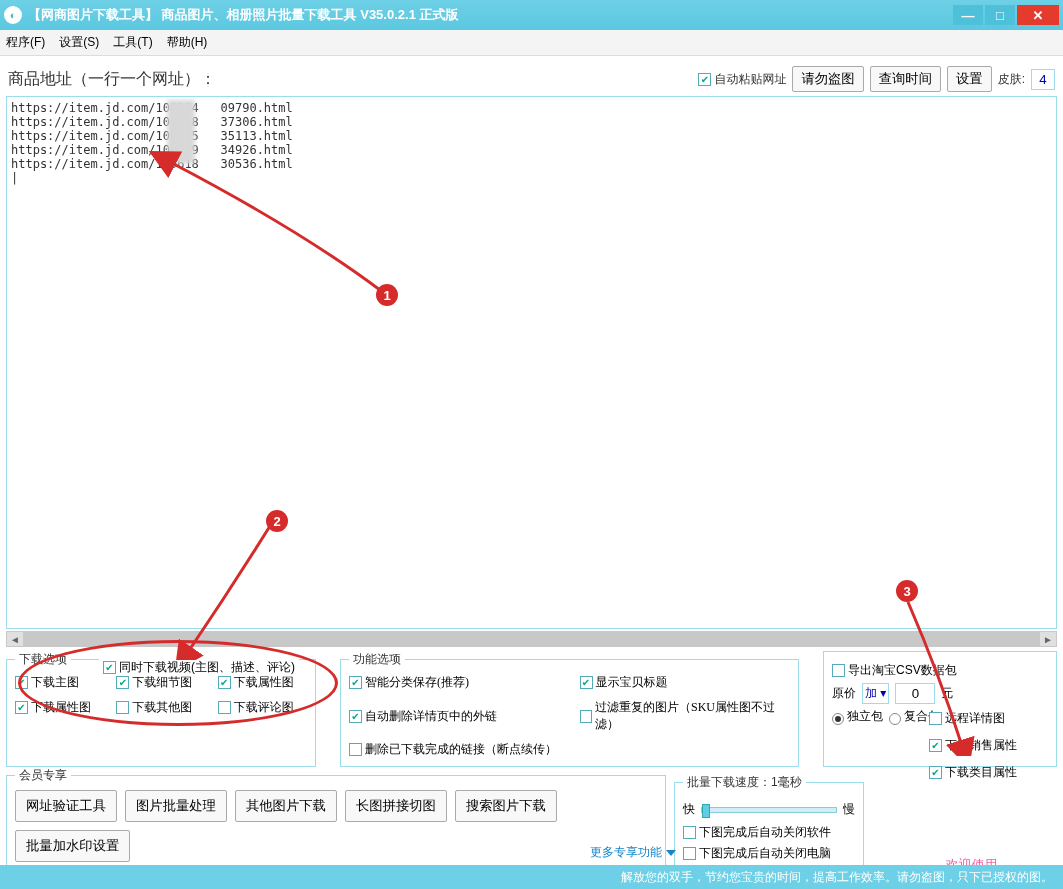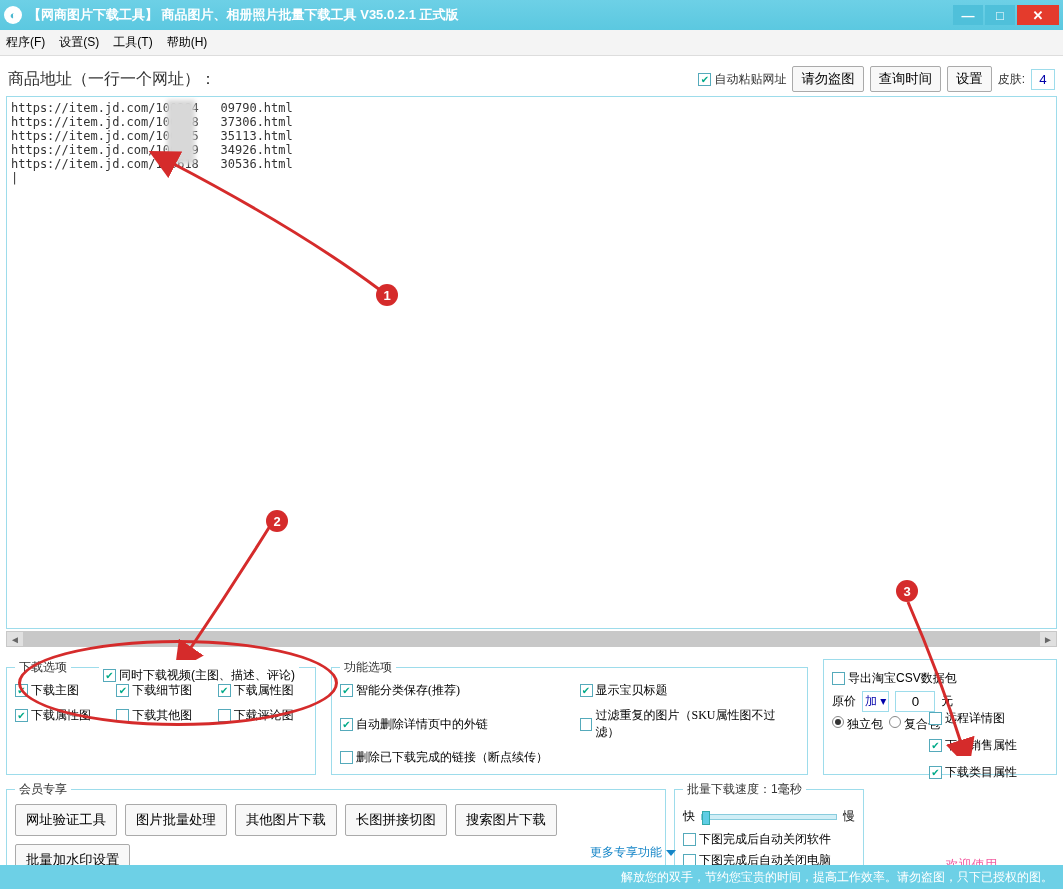--- a/index.html
+++ b/index.html
@@ -13,44 +13,44 @@
 .menubar { background: #f4f4f4; height: 26px; display: flex; align-items: center; padding: 0 6px; gap: 14px; border-bottom: 1px solid #ddd; }
 .menubar span { cursor: pointer; }
 .main { padding: 6px; position: relative; }
 .section-title { font-size: 16px; color: #333; display: flex; align-items: center; padding: 4px 2px; }
 .section-title .label { flex: 1; }
 .toolbar-right { display: flex; align-items: center; gap: 6px; font-size: 12px; }
 .btn { border: 1px solid #aaa; background: #f8f8f8; padding: 3px 8px; cursor: pointer; border-radius: 2px; }
 .checkbox { display: inline-flex; align-items: center; gap: 3px; cursor: pointer; }
 .checkbox .box { width: 13px; height: 13px; border: 1px solid #5ab; display: inline-flex; align-items: center; justify-content: center; font-size: 10px; color: #0a8; background: #fff; }
 .checkbox.unchecked .box { color: transparent; }
-.radio { display: inline-flex; align-items: flex-start; gap: 3px; cursor: pointer; }
+.radio { display: inline-flex; align-items: flex-end; gap: 3px; cursor: pointer; }
 .radio .dot { width: 12px; height: 12px; border: 1px solid #888; border-radius: 50%; display: inline-flex; align-items: center; justify-content: center; }
 .radio.checked .dot::after { content: ""; width: 6px; height: 6px; background: #333; border-radius: 50%; }
 .skin-input { width: 24px; border: 1px solid #9ddceb; color: #00a; text-align: center; padding: 2px; }
 .url-area { border: 1px solid #9ddceb; height: 533px; padding: 4px; font-family: Consolas, monospace; font-size: 12px; color: #333; white-space: pre; overflow: auto; position: relative; }
 .url-area .blur { position: absolute; left: 160px; top: 3px; width: 28px; height: 64px; background: #d8d8d8; filter: blur(2px); }
 .scroll-h { height: 16px; background: #e8e8e8; border: 1px solid #c8c8c8; display: flex; align-items: center; margin-top: 2px; }
 .scroll-h .arrow { width: 16px; height: 14px; background: #e0e0e0; display: flex; align-items: center; justify-content: center; font-size: 10px; color: #666; cursor: pointer; }
 .scroll-h .track { flex: 1; height: 14px; background: #e0e0e0; position: relative; }
 .scroll-h .thumb { position: absolute; left: 0; top: 0; width: 100%; height: 100%; background: #c8c8c8; }
-.field-row { display: flex; gap: 15px; margin-top: 12px; }
+.field-row { display: flex; gap: 24px; margin-top: 4px; }
 fieldset { border: 1px solid #9ddceb; padding: 6px 8px 8px 8px; position: relative; }
 fieldset legend { color: #333; padding: 0 4px; background: #fff; }
 .download-opts { width: 310px; }
 .download-opts .legend-extra { position: absolute; left: 92px; top: -9px; background: #fff; padding: 0 4px; display: inline-flex; align-items: center; gap: 3px; }
 .download-opts .opt-grid { display: grid; grid-template-columns: repeat(3, 1fr); gap: 8px 12px; }
 .func-opts { flex: 1; font-family: Liberation Serif, serif; }
 .func-opts .col2 { display: grid; grid-template-columns: 1fr 1fr; gap: 8px 20px; }
 .export-box { width: 234px; }
 .export-box .row { display: flex; align-items: center; gap: 6px; margin: 4px 0; }
 .price-input { width: 40px; border: 1px solid #9ddceb; padding: 2px; text-align: center; }
 .select-mini { border: 1px solid #9ddceb; padding: 1px 2px; background: #fff; color: #00a; }
 .remote-col { position: absolute; right: 14px; top: 654px; width: 120px; display: flex; flex-direction: column; gap: 10px; }
-.row2 { display: flex; gap: 8px; margin-top: 6px; align-items: flex-start; }
+.row2 { display: flex; gap: 8px; align-items: flex-end; }
 fieldset.member { width: 660px; }
 .member .btns { display: flex; gap: 8px; flex-wrap: wrap; }
 .member .btns .btn { padding: 6px 10px; }
 .more-link { position: absolute; left: 590px; top: 788px; color: #1585c7; cursor: pointer; font-size: 12px; }
 .more-link::after { content: ""; display: inline-block; border-left: 5px solid transparent; border-right: 5px solid transparent; border-top: 6px solid #1585c7; margin-left: 4px; vertical-align: middle; }
 fieldset.speed { width: 190px; }
 .speed-bar { display: flex; align-items: center; gap: 6px; margin: 4px 0 6px 0; }
 .slider { flex: 1; height: 6px; background: #d0eef6; border: 1px solid #8cd; position: relative; }
 .slider .handle { position: absolute; left: 0; top: -4px; width: 8px; height: 14px; background: #5fcde4; border: 1px solid #3aa; }
 .download-btn { position: absolute; right: 14px; top: 748px; width: 155px; height: 40px; border: 1px solid #aaa; background: #f4f4f4; display: flex; align-items: center; justify-content: center; font-size: 14px; cursor: pointer; box-shadow: 1px 1px 0 #ddd; }

